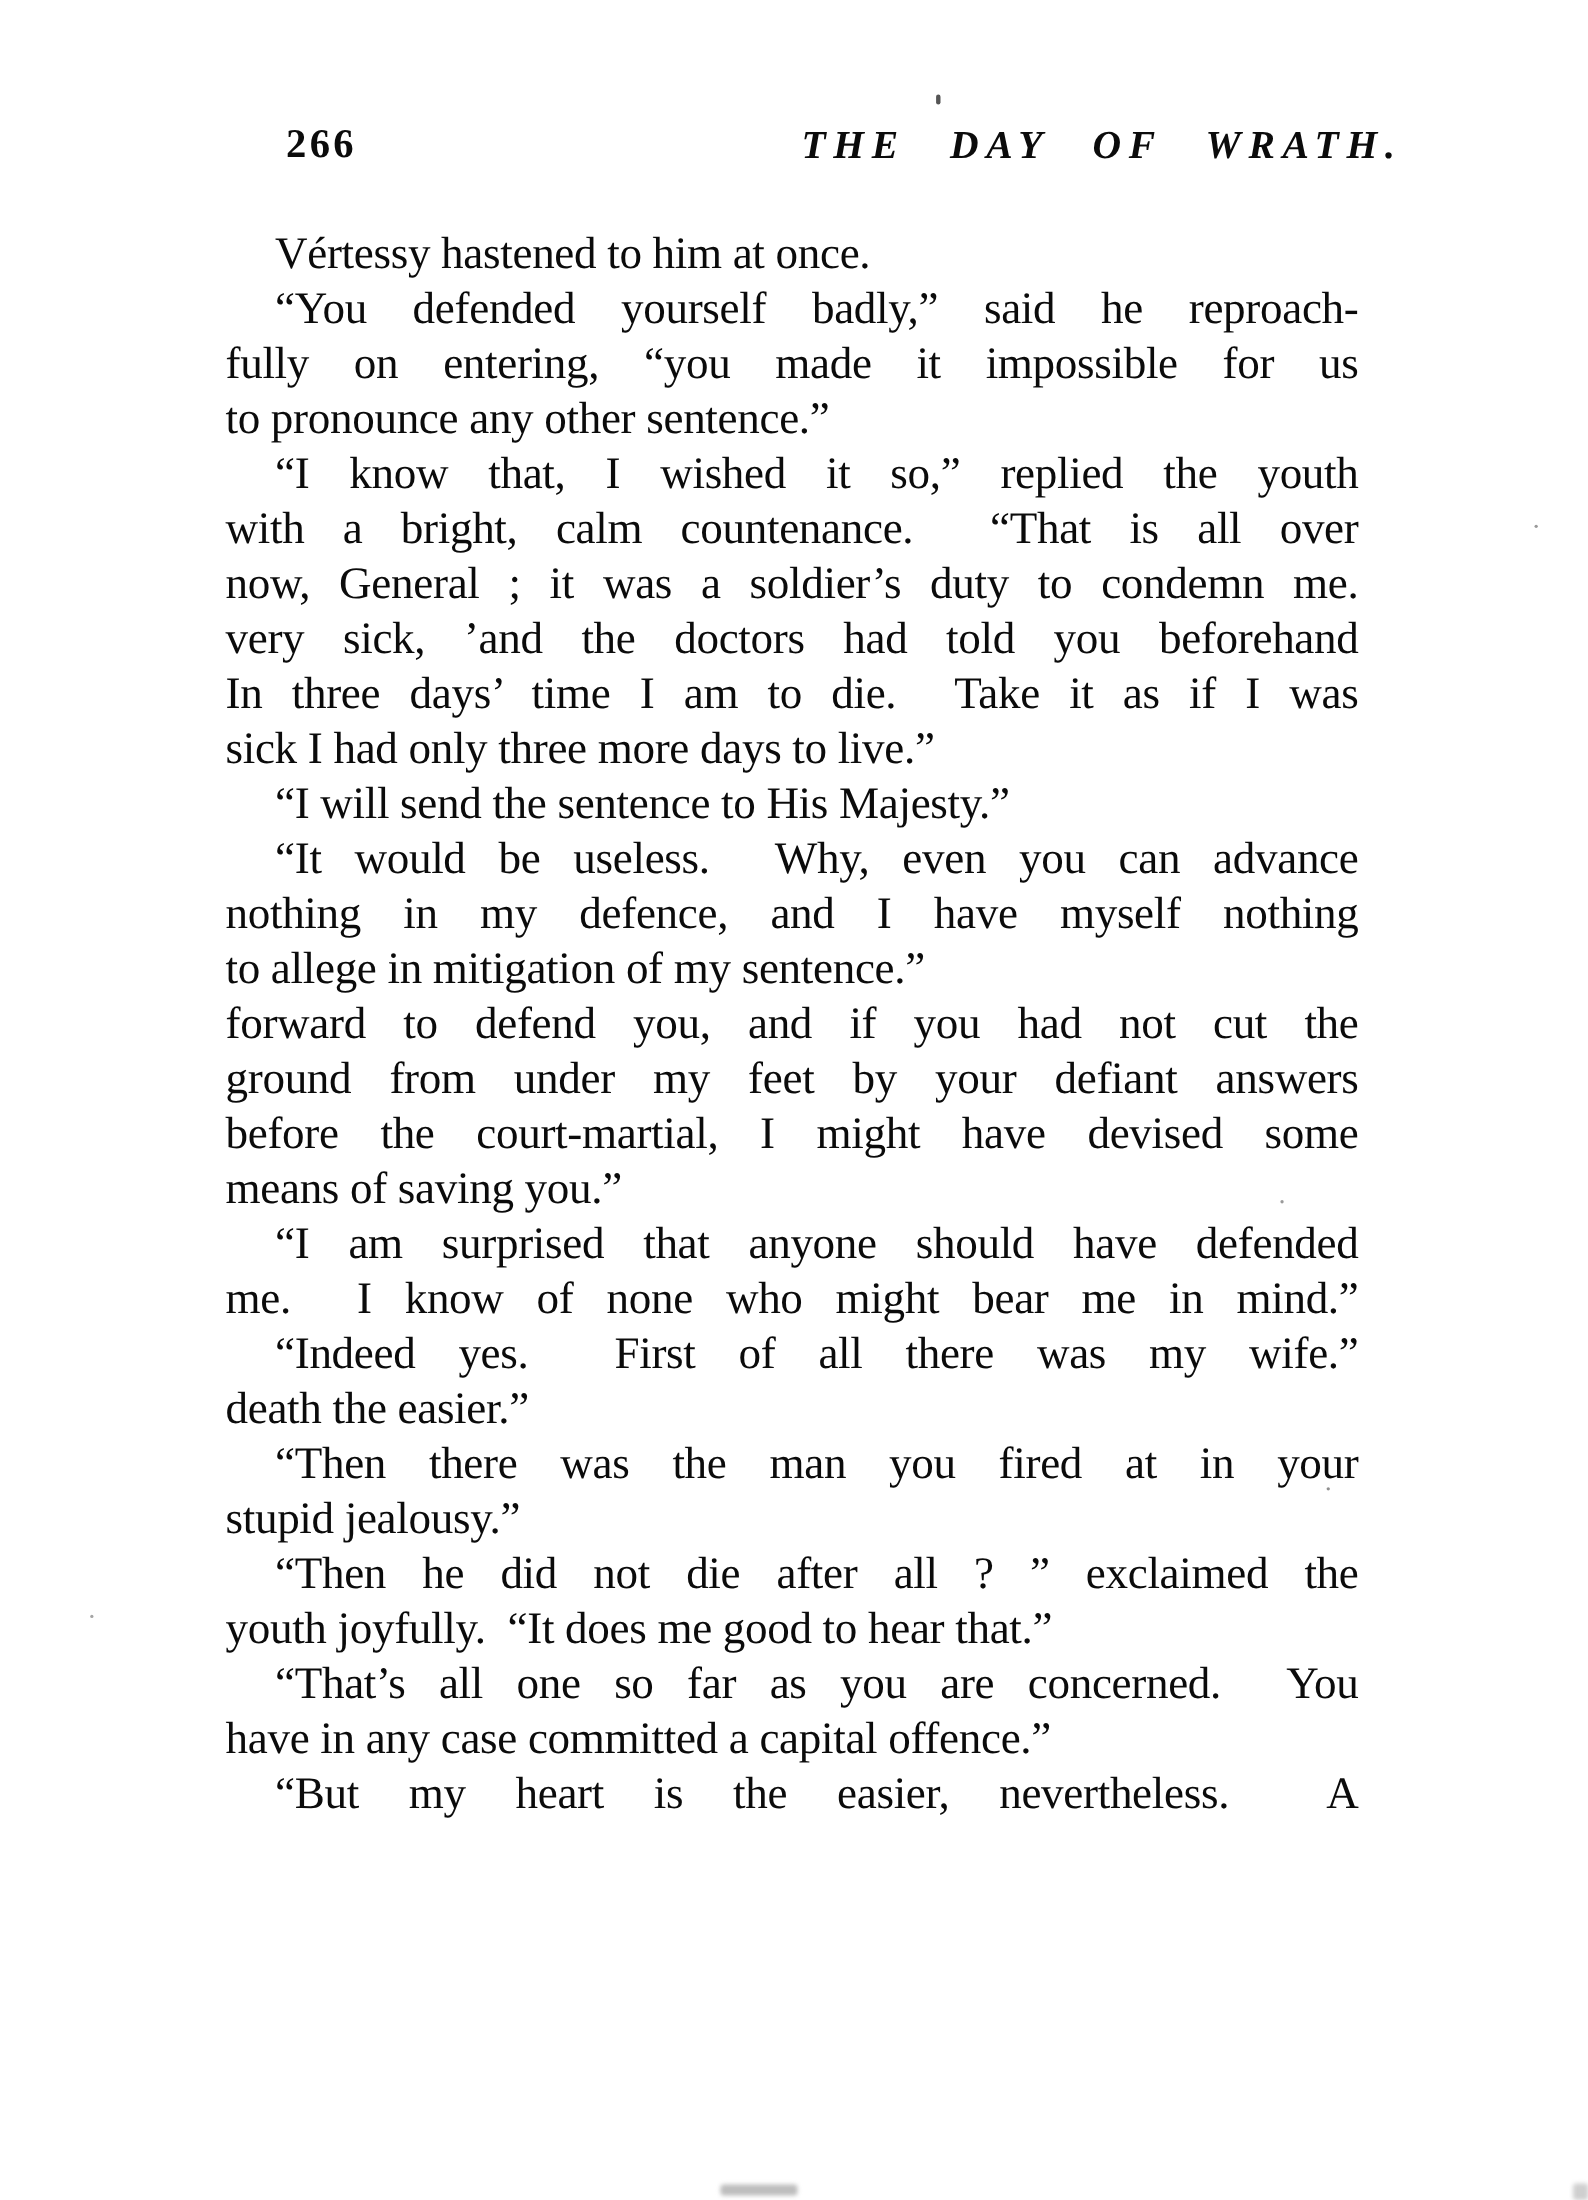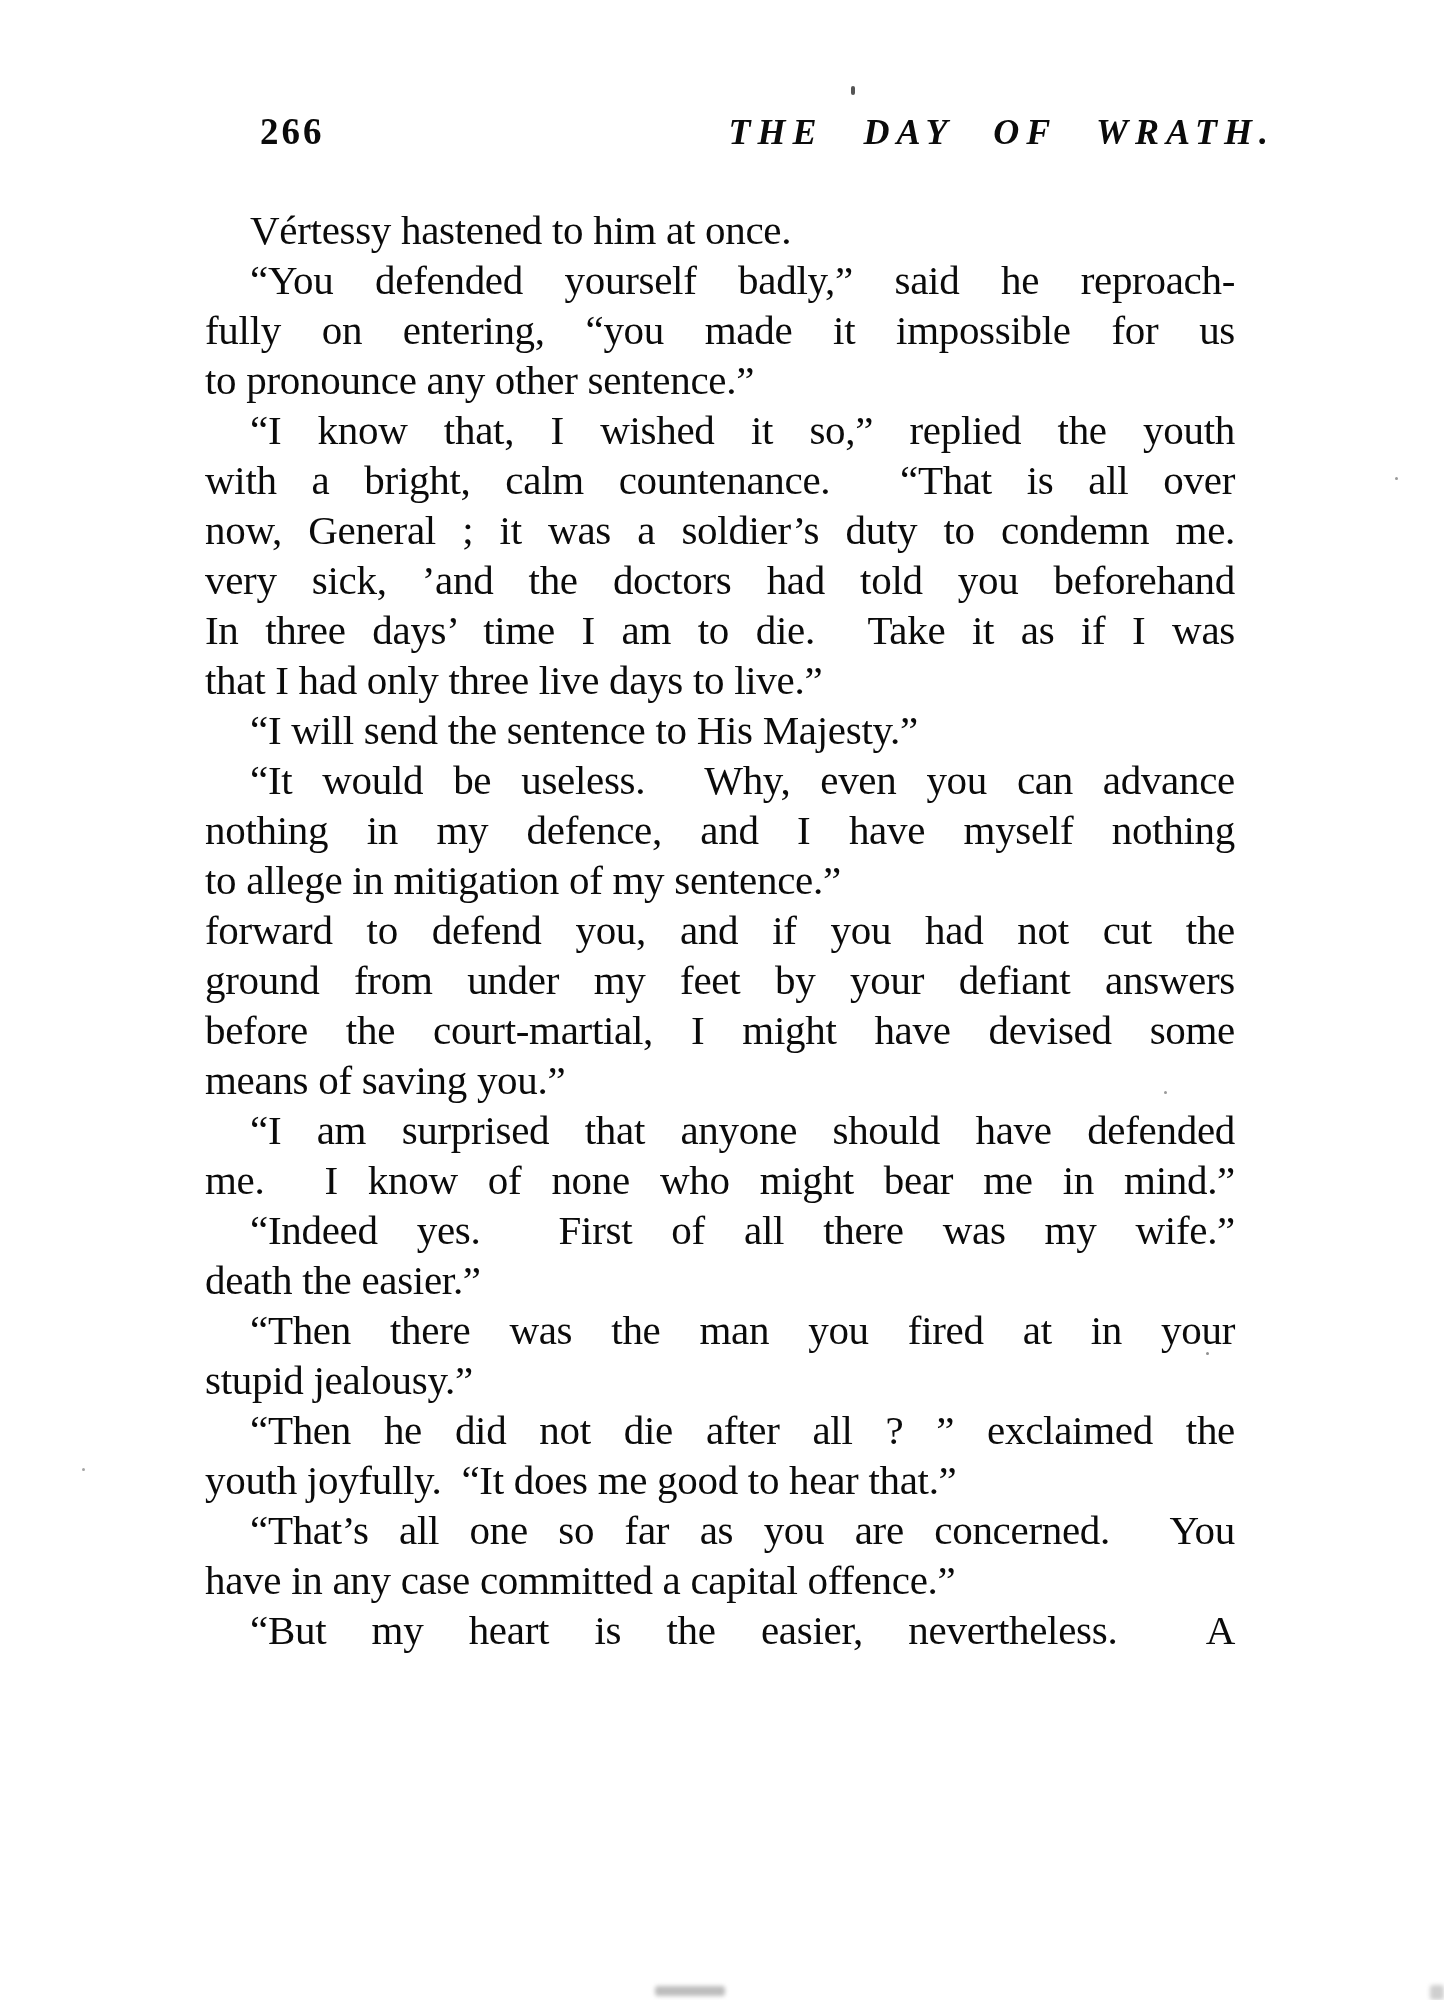--- a/index.html
+++ b/index.html
@@ -102,21 +102,21 @@
         <div class="line j indent">“You defended yourself badly,” said he reproach-</div>
         <div class="line j">fully on entering, “you made it impossible for us</div>
         <div class="line">to pronounce any other sentence.”</div>
       </div>
       <div>
         <div class="line j indent">“I know that, I wished it so,” replied the youth</div>
         <div class="line j">with a bright, calm countenance.&nbsp; “That is all over</div>
         <div class="line j">now, General ; it was a soldier’s duty to condemn me.</div>
         <div class="line j">very sick, ’and the doctors had told you beforehand</div>
         <div class="line j">In three days’ time I am to die.&nbsp; Take it as if I was</div>
-        <div class="line">that I had only three live days to live.”</div>
+        <div class="line">sick I had only three more days to live.”</div>
       </div>
       <div>
         <div class="line indent">“I will send the sentence to His Majesty.”</div>
       </div>
       <div>
         <div class="line j indent">“It would be useless.&nbsp; Why, even you can advance</div>
         <div class="line j">nothing in my defence, and I have myself nothing</div>
         <div class="line">to allege in mitigation of my sentence.”</div>
       </div>
       <div>

